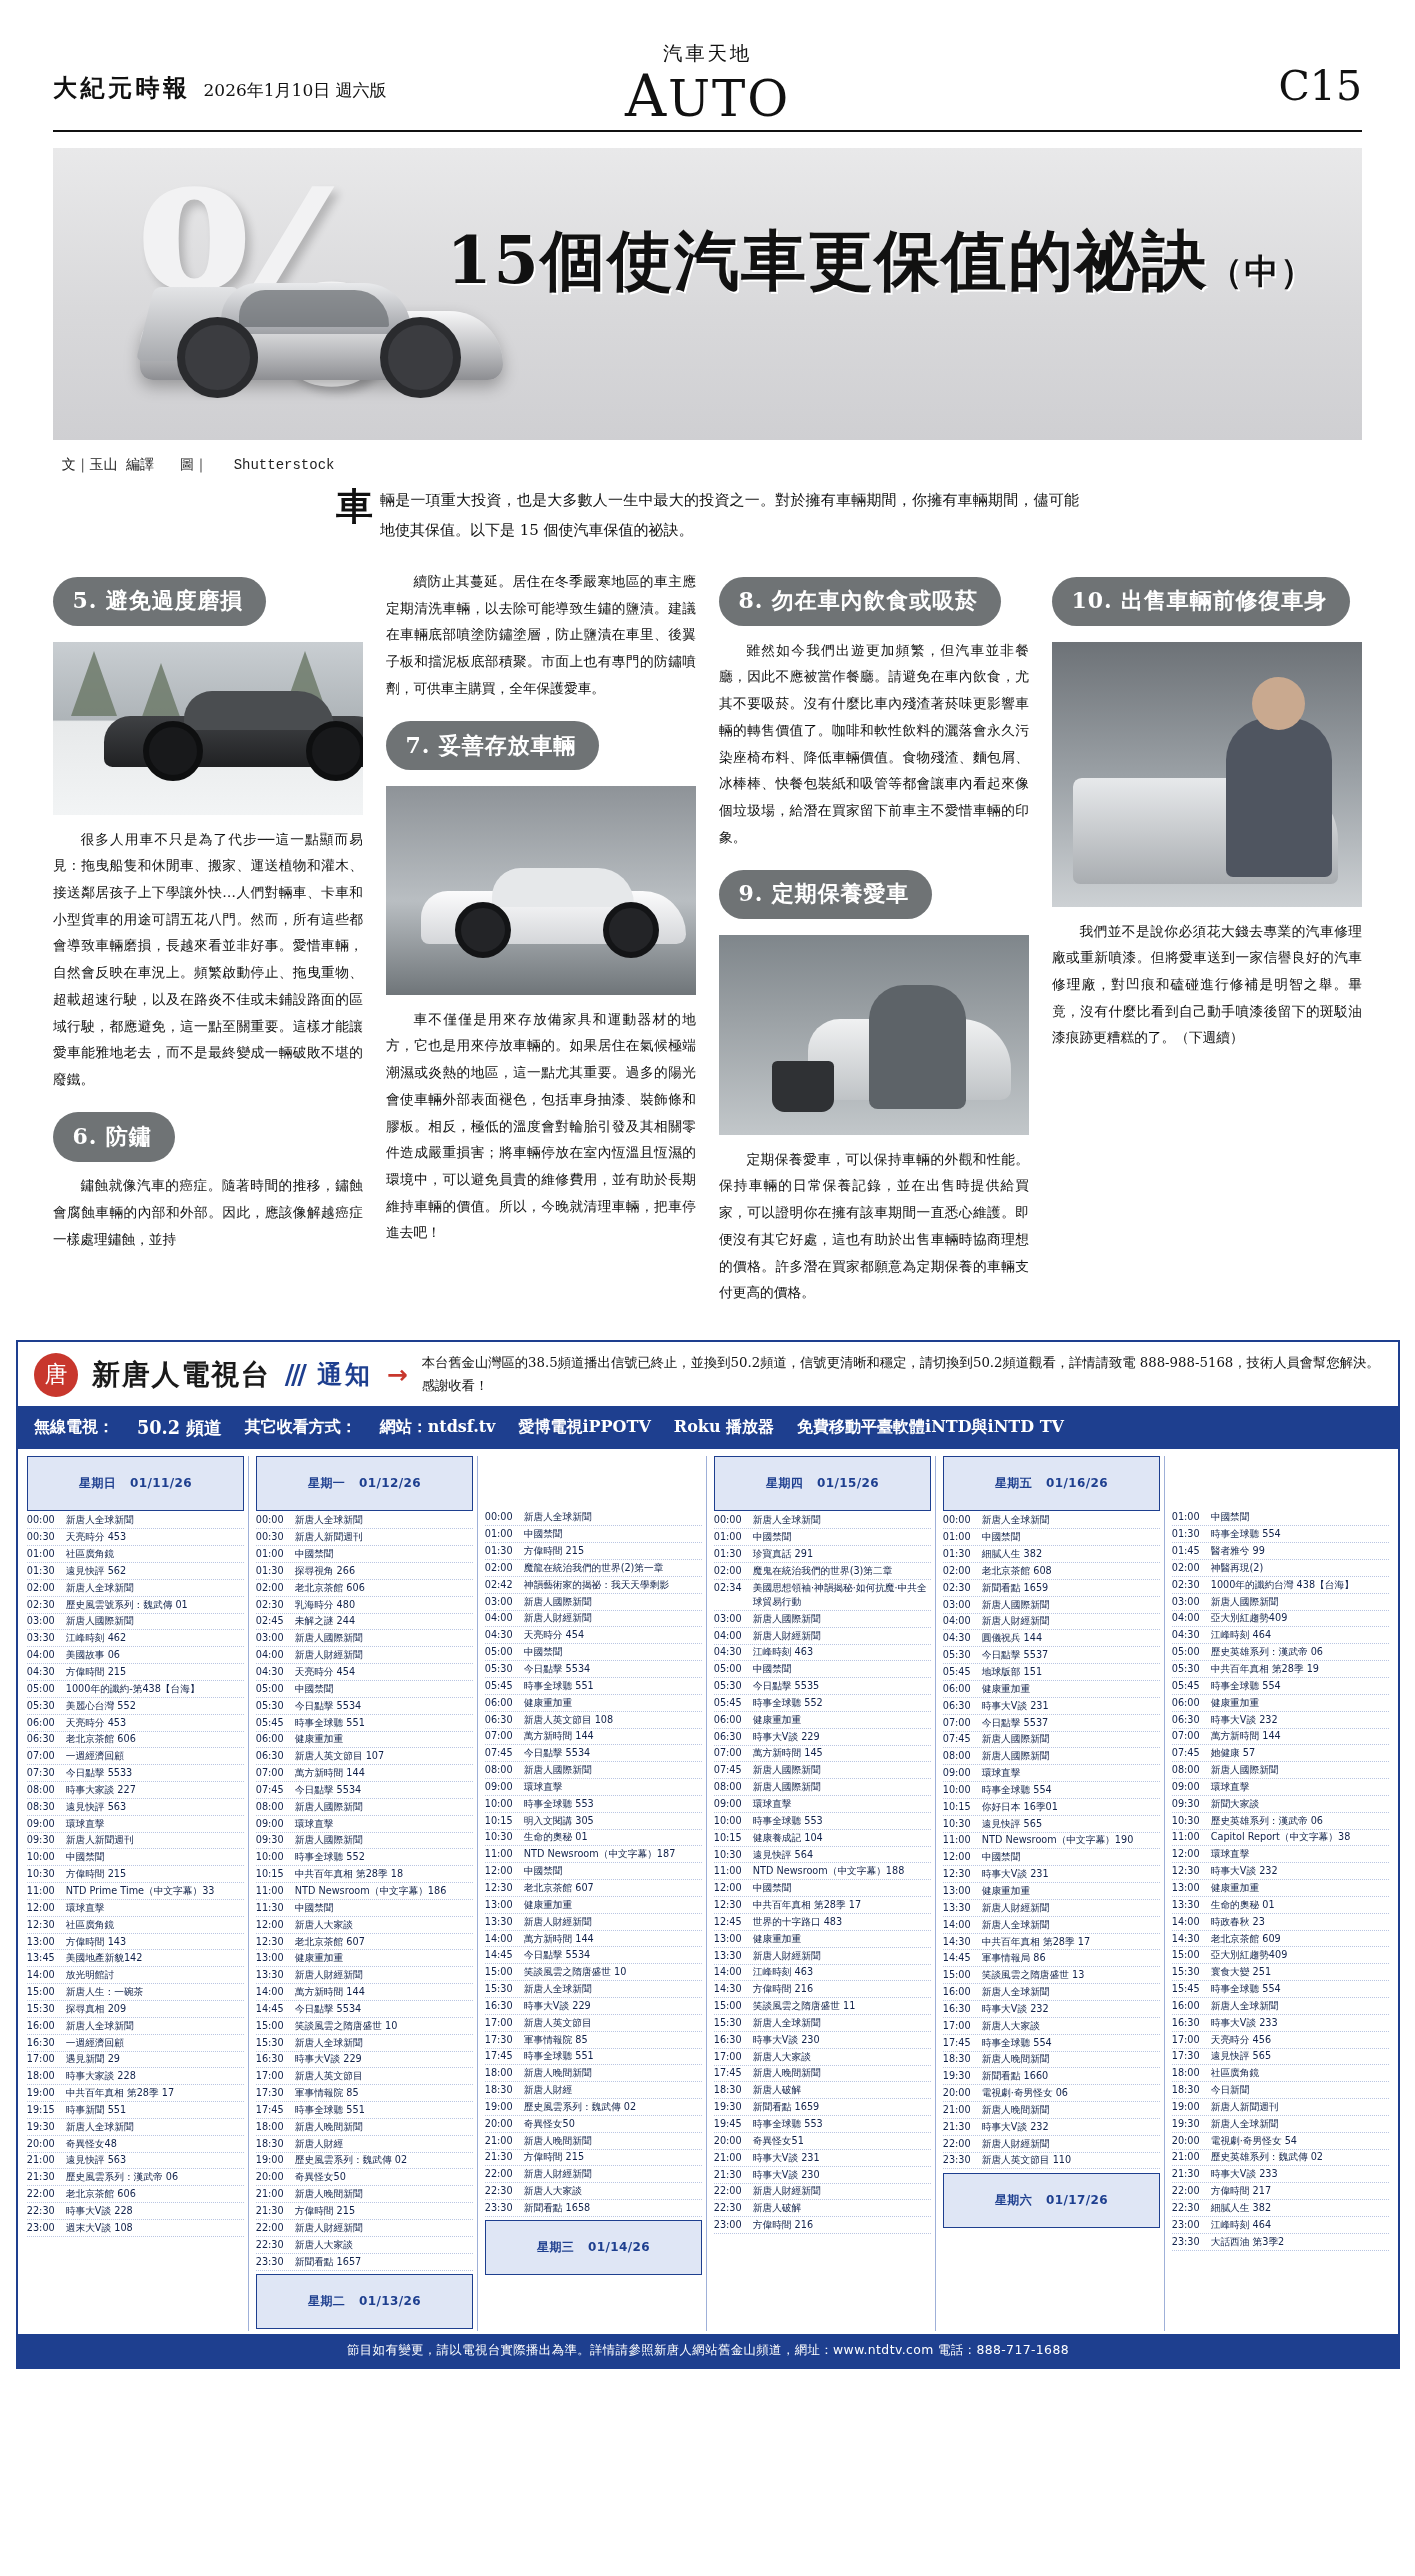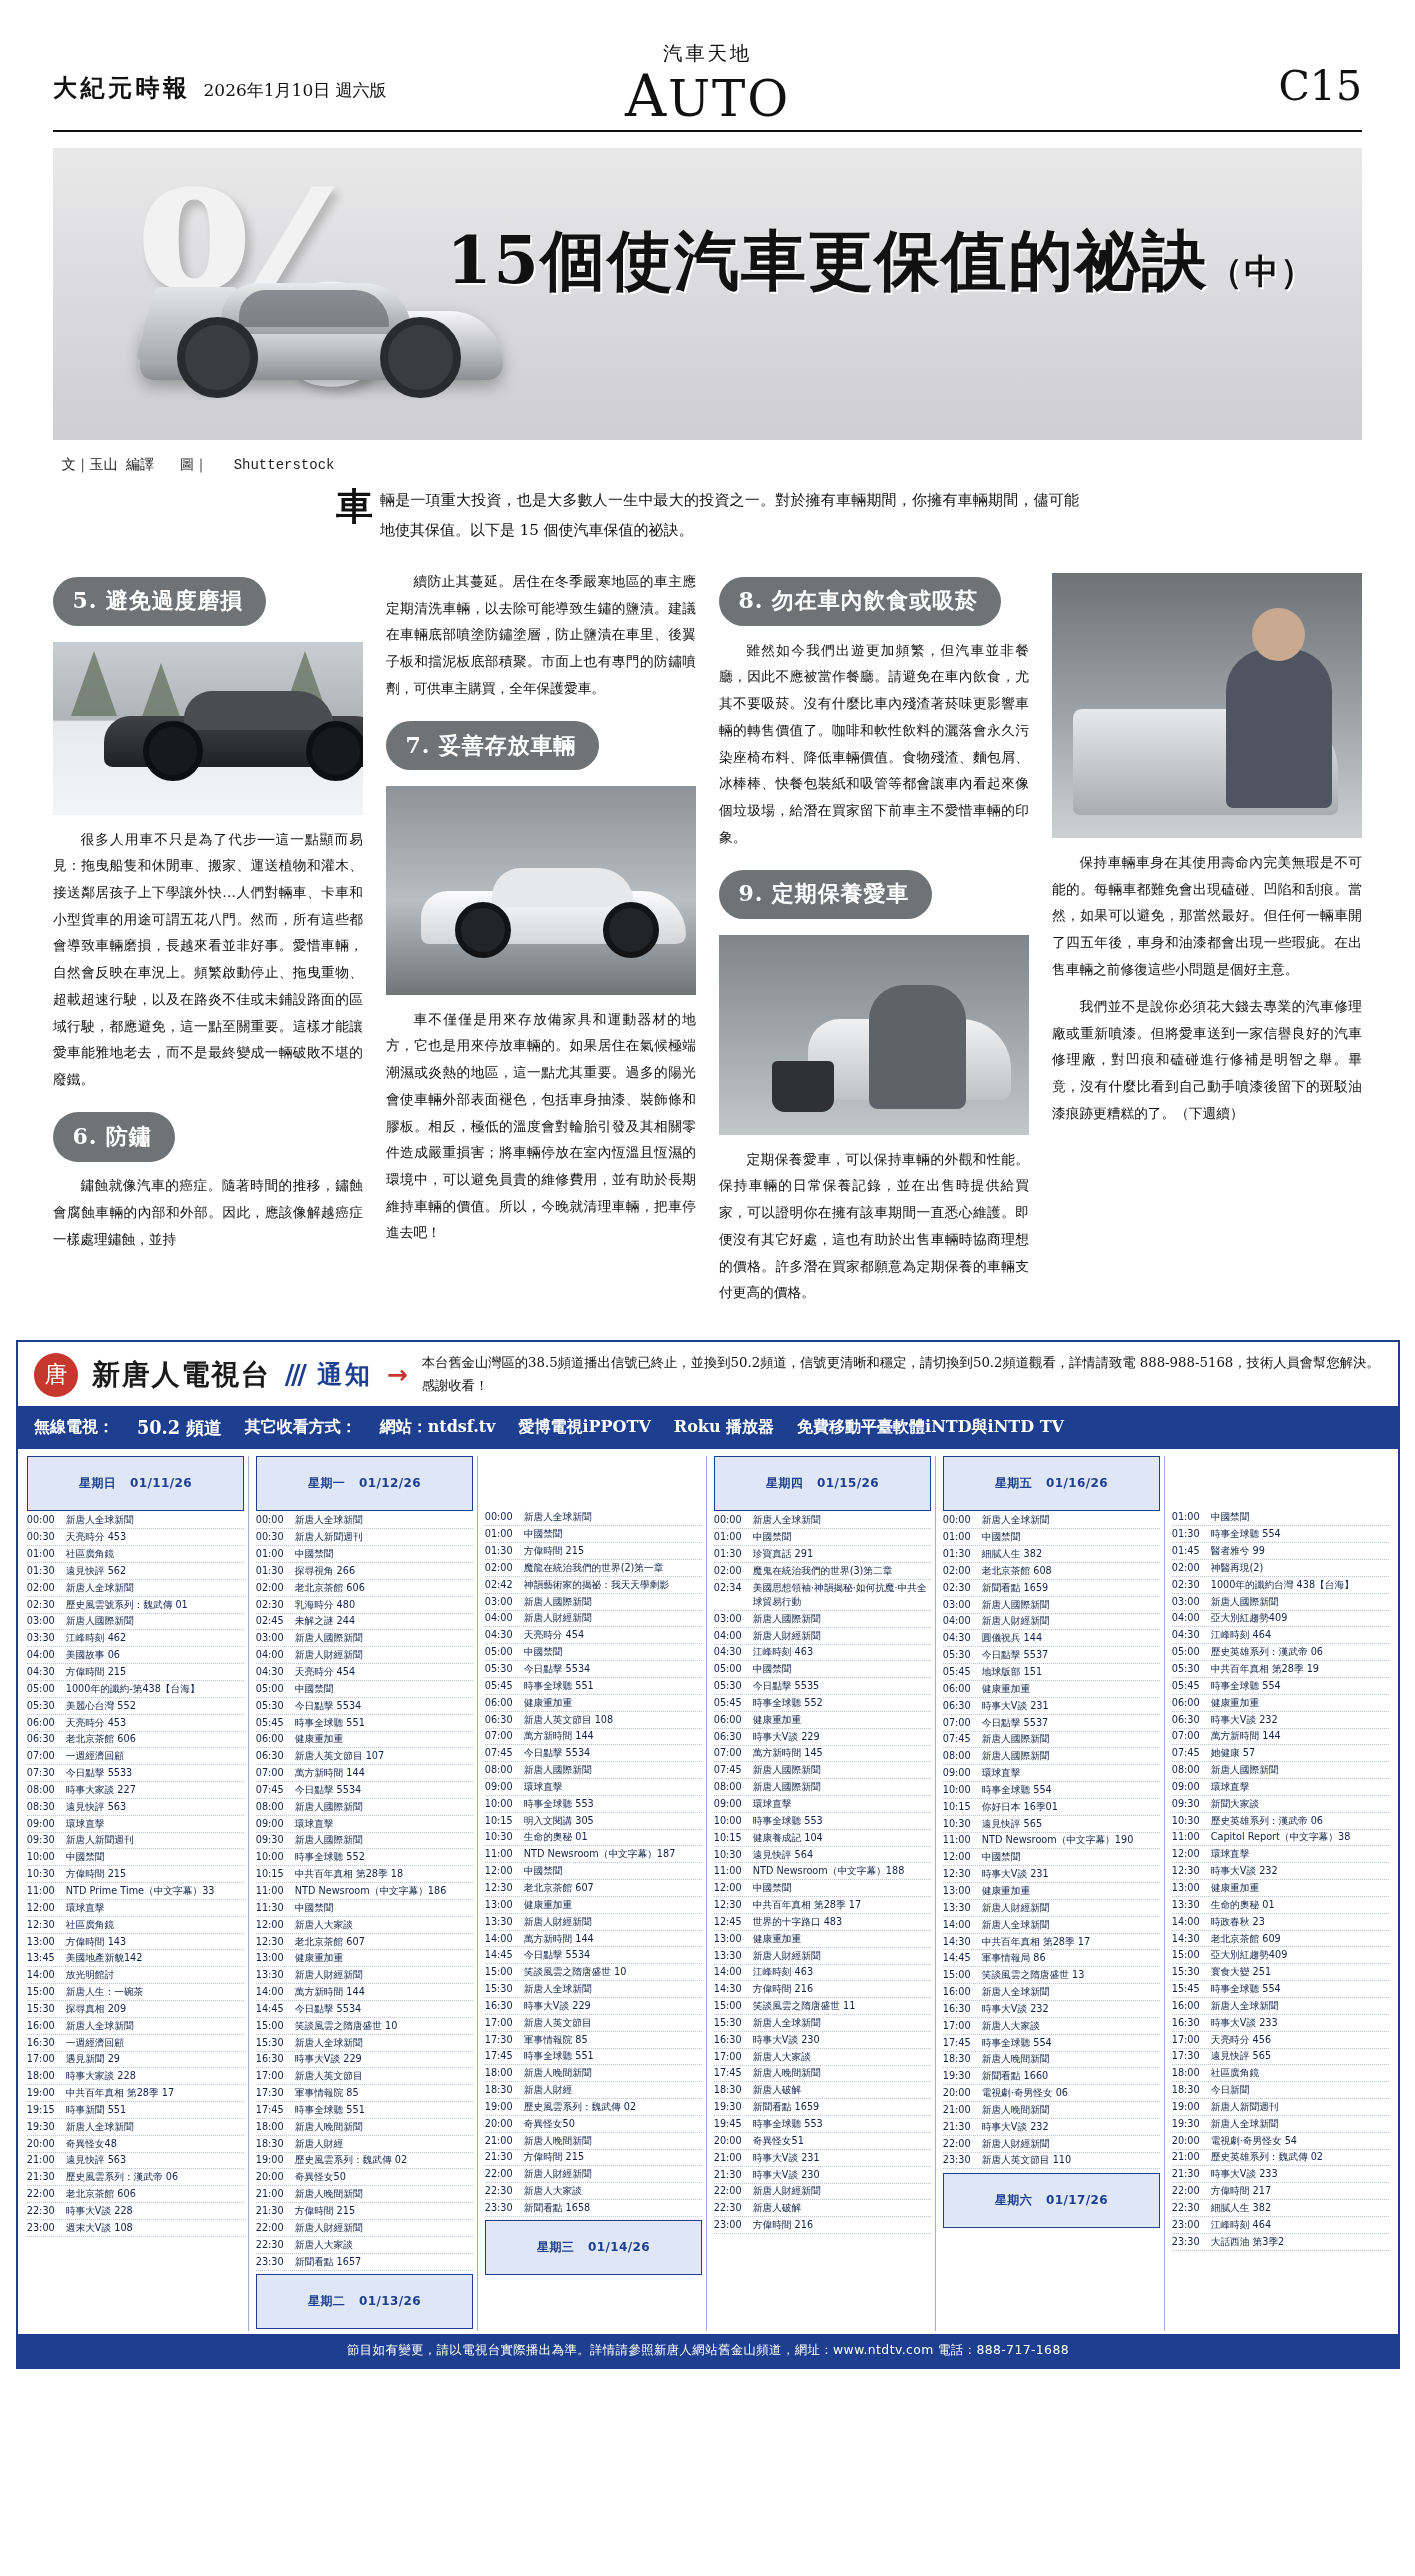--- a/index.html
+++ b/index.html
@@ -182,26 +182,26 @@
       <div class="sec-head">9. 定期保養愛車</div>
       <div class="photo wash">
         <div class="carp"></div>
           <div class="person"></div>
           <div class="bucket"></div>
       </div>
       <p class="body">定期保養愛車，可以保持車輛的外觀和性能。保持車輛的日常保養記錄，並在出售時提供給買家，可以證明你在擁有該車期間一直悉心維護。即便沒有其它好處，這也有助於出售車輛時協商理想的價格。許多潛在買家都願意為定期保養的車輛支付更高的價格。</p>
     </div>
 
     <div class="col" style="width:421px;">
+      <div class="sec-head">10. 出售車輛前修復車身</div>
       <div class="photo repair">
         <div class="hood"></div>
           <div class="mech"></div>
           <div class="head"></div>
       </div>
-      <p class="body">保持車輛車身在其使用壽命內完美無瑕是不可能的。每輛車都難免會出現磕碰、凹陷和刮痕。當然，如果可以避免，那當然最好。但任何一輛車開了四五年後，車身和油漆都會出現一些瑕疵。在出售車輛之前修復這些小問題是個好主意。</p>
       <p class="body">我們並不是說你必須花大錢去專業的汽車修理廠或重新噴漆。但將愛車送到一家信譽良好的汽車修理廠，對凹痕和磕碰進行修補是明智之舉。畢竟，沒有什麼比看到自己動手噴漆後留下的斑駁油漆痕跡更糟糕的了。（下週續）</p>
     </div>
   </div>
 
   <div class="tvbox">
     <div class="tv-top">
       <div class="tv-seal">唐</div>
       <div class="tv-brand">新唐人電視台</div>
       <div class="tv-slash">///</div>
       <div class="tv-notice">通知</div>

